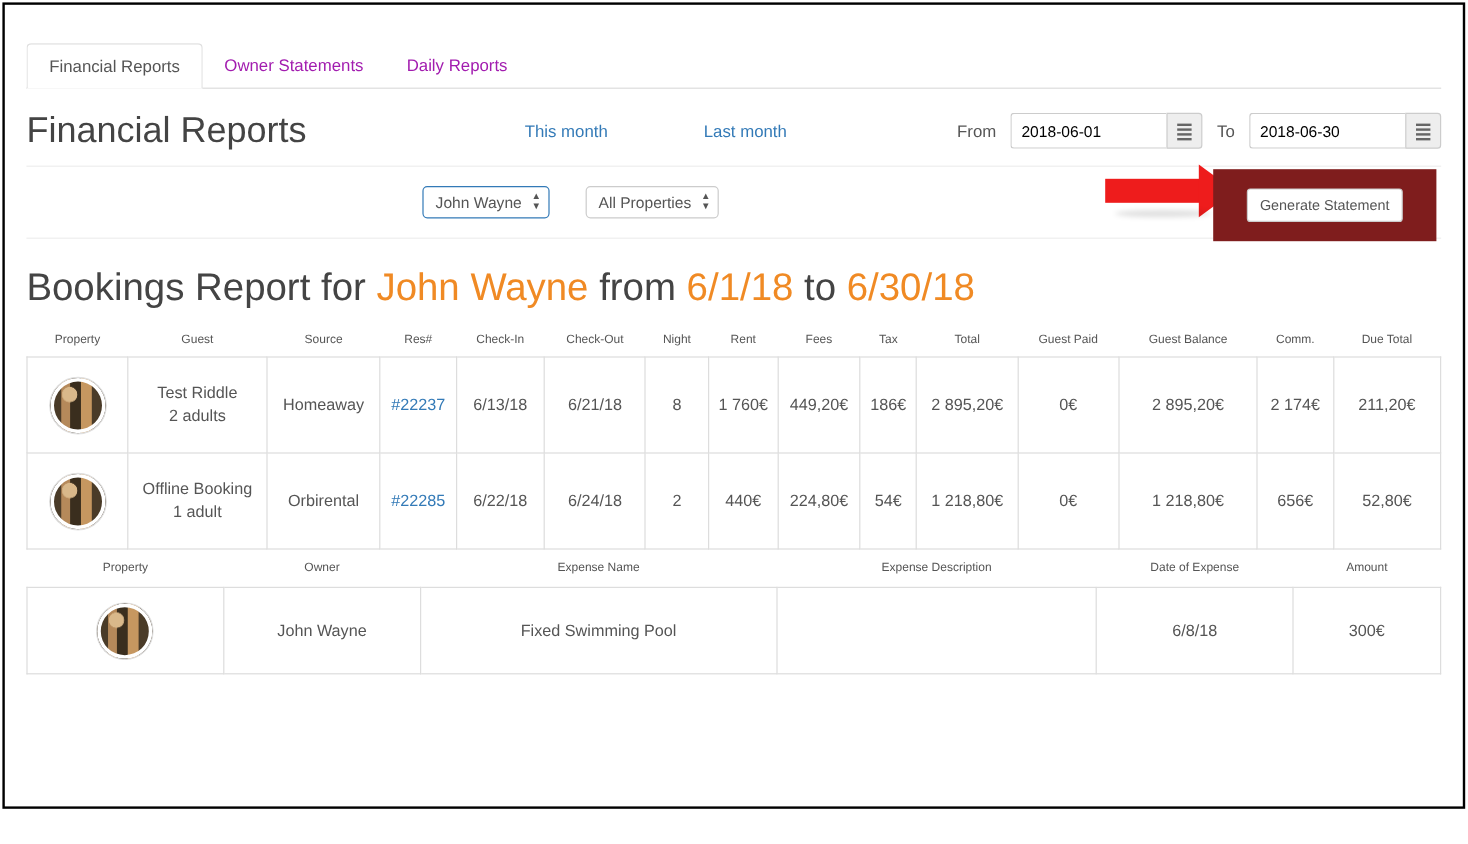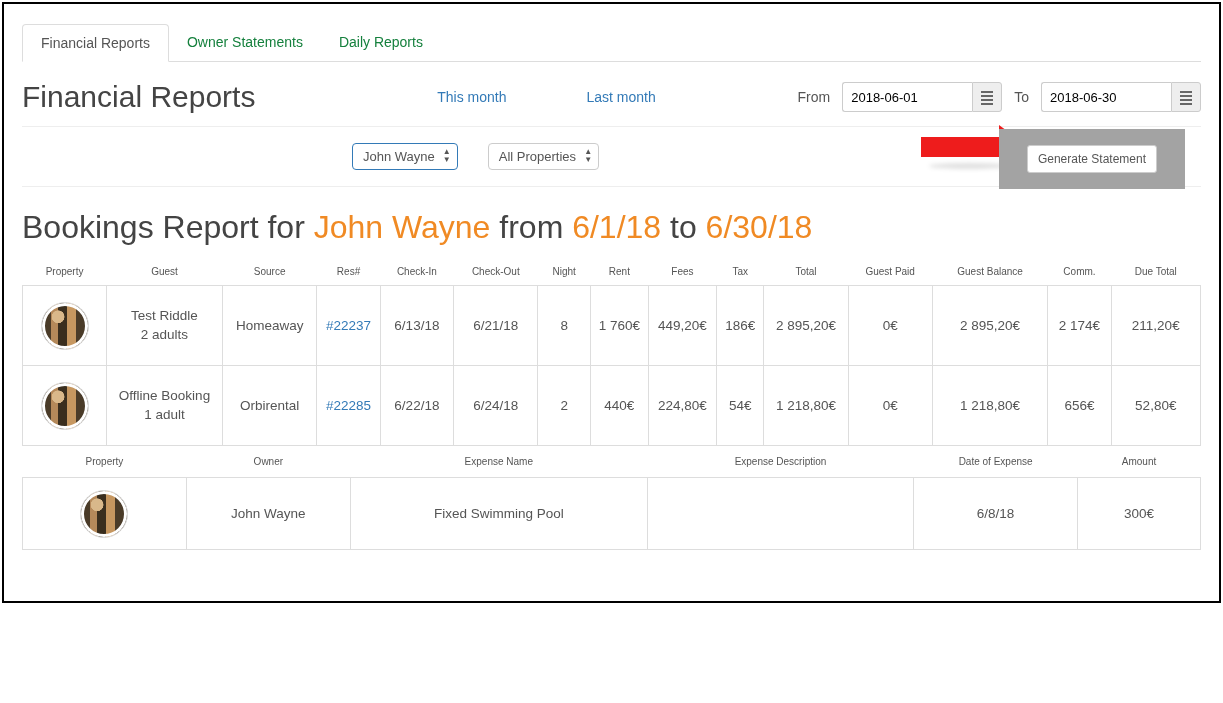--- a/index.html
+++ b/index.html
@@ -1,24 +1,24 @@
 <!DOCTYPE html>
 <html><head>
 <meta charset="utf-8">
 <style>
   * { box-sizing: border-box; margin: 0; padding: 0; }
   html, body { font-family: "Helvetica Neue", Helvetica, Arial, sans-serif; font-size: 14px; color: #555; background:#fff; }
-  .frame { border: 2px solid #000; width: 1219px; height: 601px; margin: 2px; padding: 20px 18px; position: relative; }
+  .frame { border: 2px solid #000; width: 1219px; height: 672px; margin: 2px; padding: 32px 18px; position: relative; }
 
   
   .tabs { display: flex; border-bottom: 1px solid #ddd; }
   .tabs li { list-style: none; }
   .tabs a {
     display: block; padding: 10px 18px; cursor: pointer; text-decoration: none;
-    color: #15803d; font-size: 14px;
+    color: #a21caf; font-size: 14px;
   }
   .tabs li.active a {
     color: #555; background:#fff;
     border: 1px solid #ddd; border-bottom-color: #fff; border-radius: 4px 4px 0 0;
     margin-bottom: -1px;
   }
 
   
   .header-row { display:flex; align-items:center; justify-content:space-between; padding: 18px 0 12px; border-bottom:1px solid #eee;}
   h1.page-title { font-weight: 300; font-size: 30px; color:#444; }
@@ -49,21 +49,21 @@
   .select .chev span { display:block; }
 
   .arrow-wrap { position:absolute; right:200px; top:10px; }
   .arrow-body { width:80px; height:20px; background:#ee1c1c; position:relative; }
   .arrow-body::after {
     content:""; position:absolute; right:-28px; top:-12px;
     border-left:30px solid #ee1c1c; border-top:22px solid transparent; border-bottom:22px solid transparent;
   }
   .arrow-shadow { position:absolute; left:8px; top:26px; width:80px; height:6px; background:rgba(0,0,0,0.12); filter:blur(2px); border-radius:50%; }
 
-  .gen-wrap { position:absolute; right:16px; top:2px; background:#a3a3a3; padding:16px 28px; }
+  .gen-wrap { position:absolute; right:4px; top:2px; background:#7f1d1d; padding:16px 28px; }
   .gen-btn { border:1px solid #ccc; background:#fff; padding:6px 10px; font-size:12px; color:#555; border-radius:3px; cursor:pointer; }
 
   
   h2.section { font-weight:300; font-size:32px; color:#444; margin:22px 0 12px; }
   h2.section .orange { color:#f08a24; }
 
   
   table { width:100%; border-collapse: collapse; }
   thead th { font-weight:400; color:#555; padding:8px 4px; font-size:10px; text-align:center;}
   tbody td { border:1px solid #ddd; padding:8px 6px; text-align:center; font-size:13.5px; color:#555; vertical-align:middle;}

